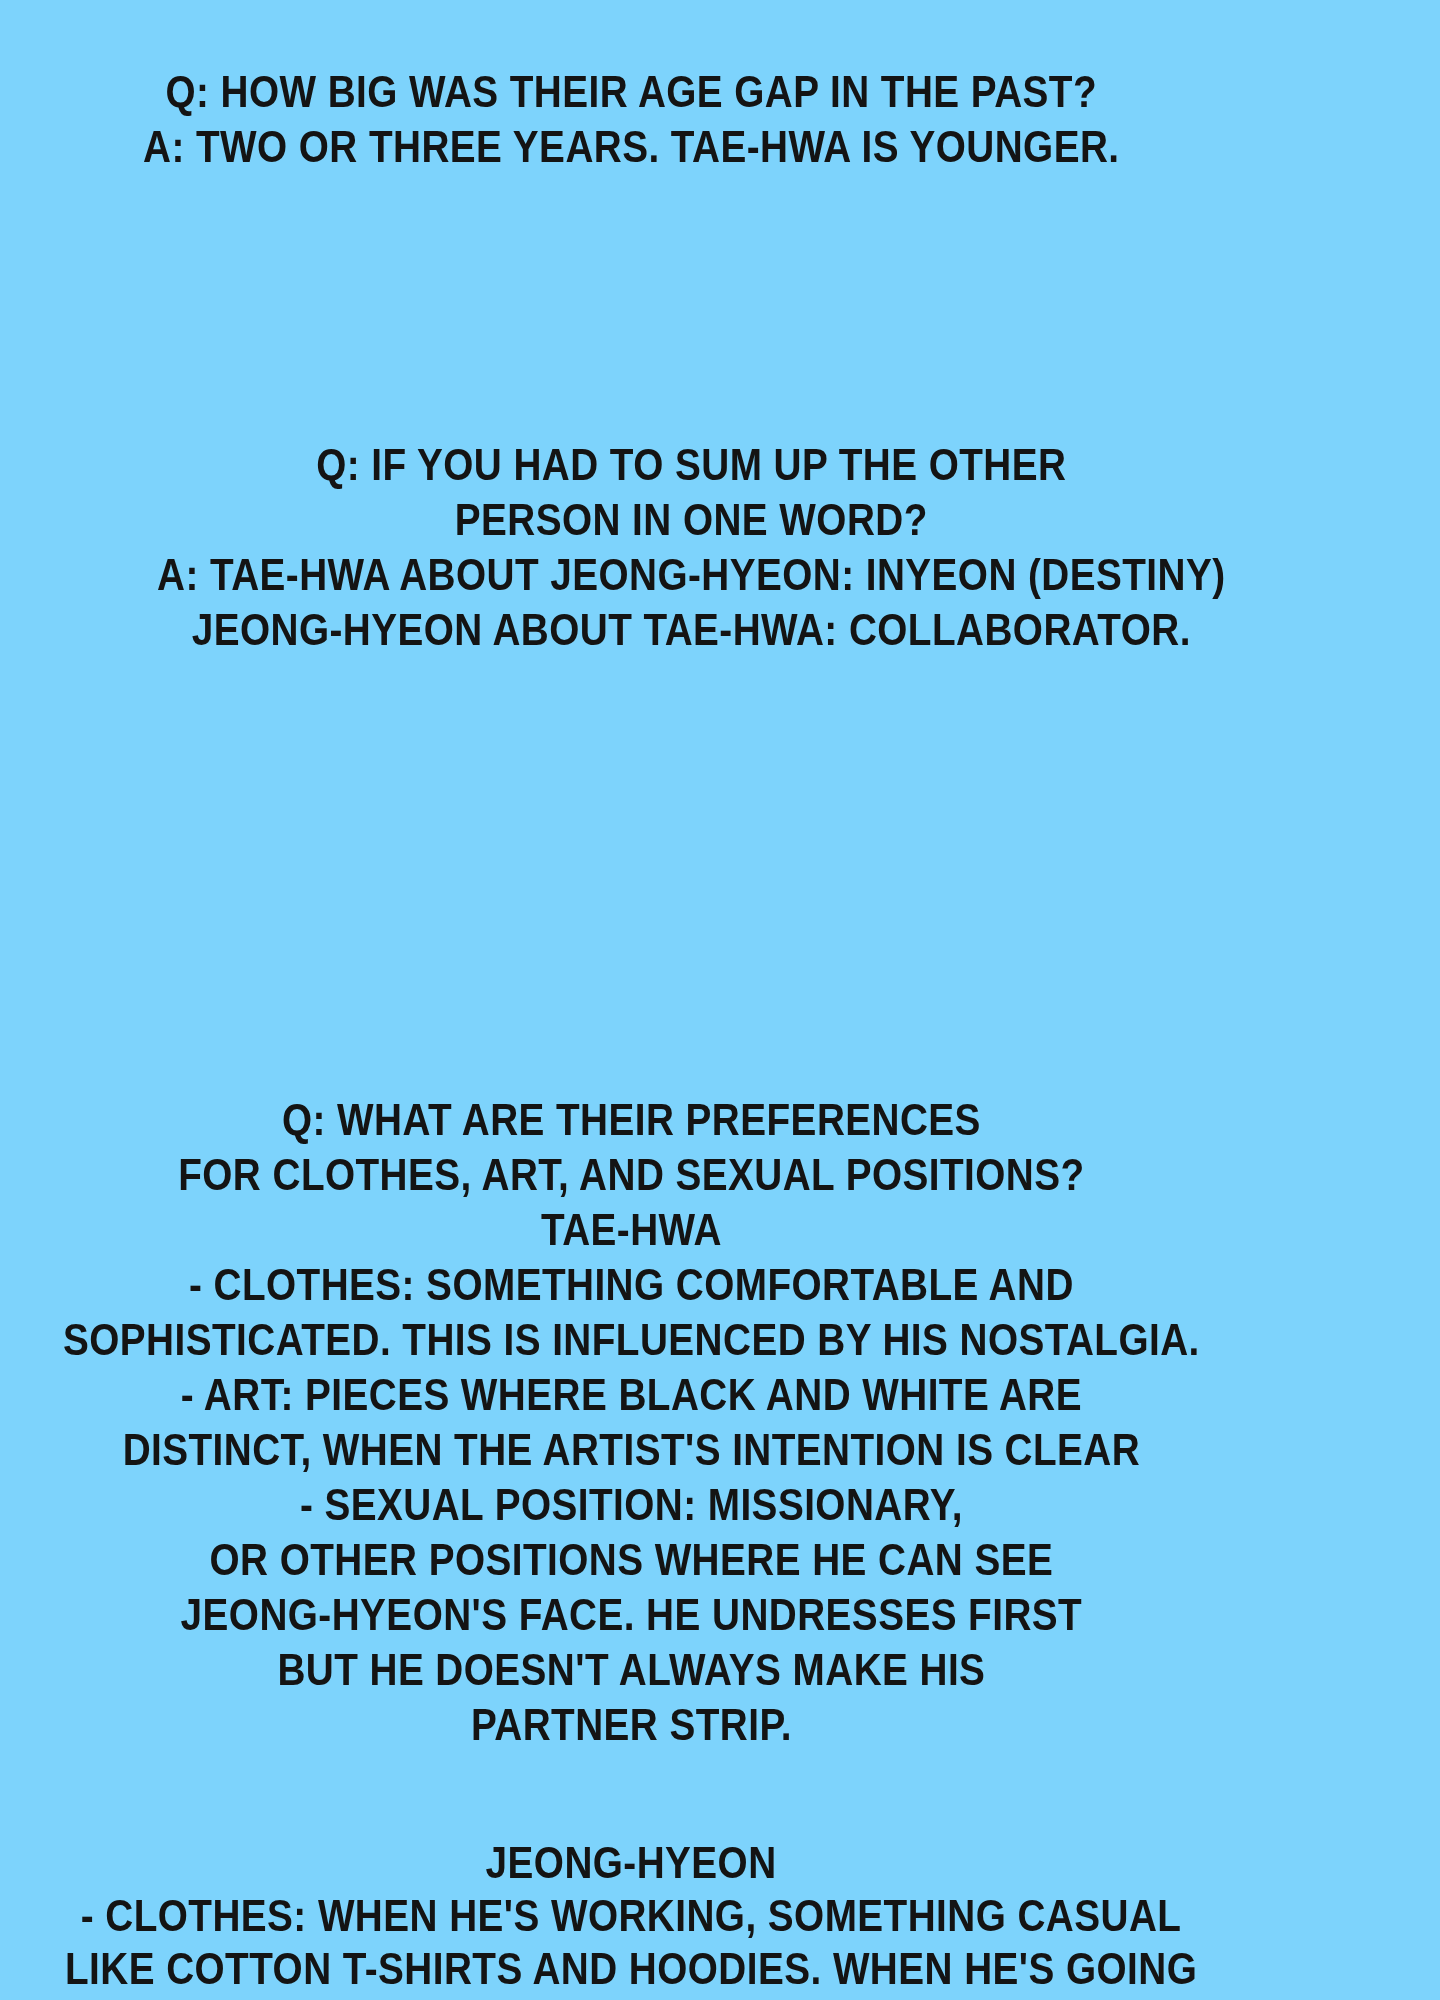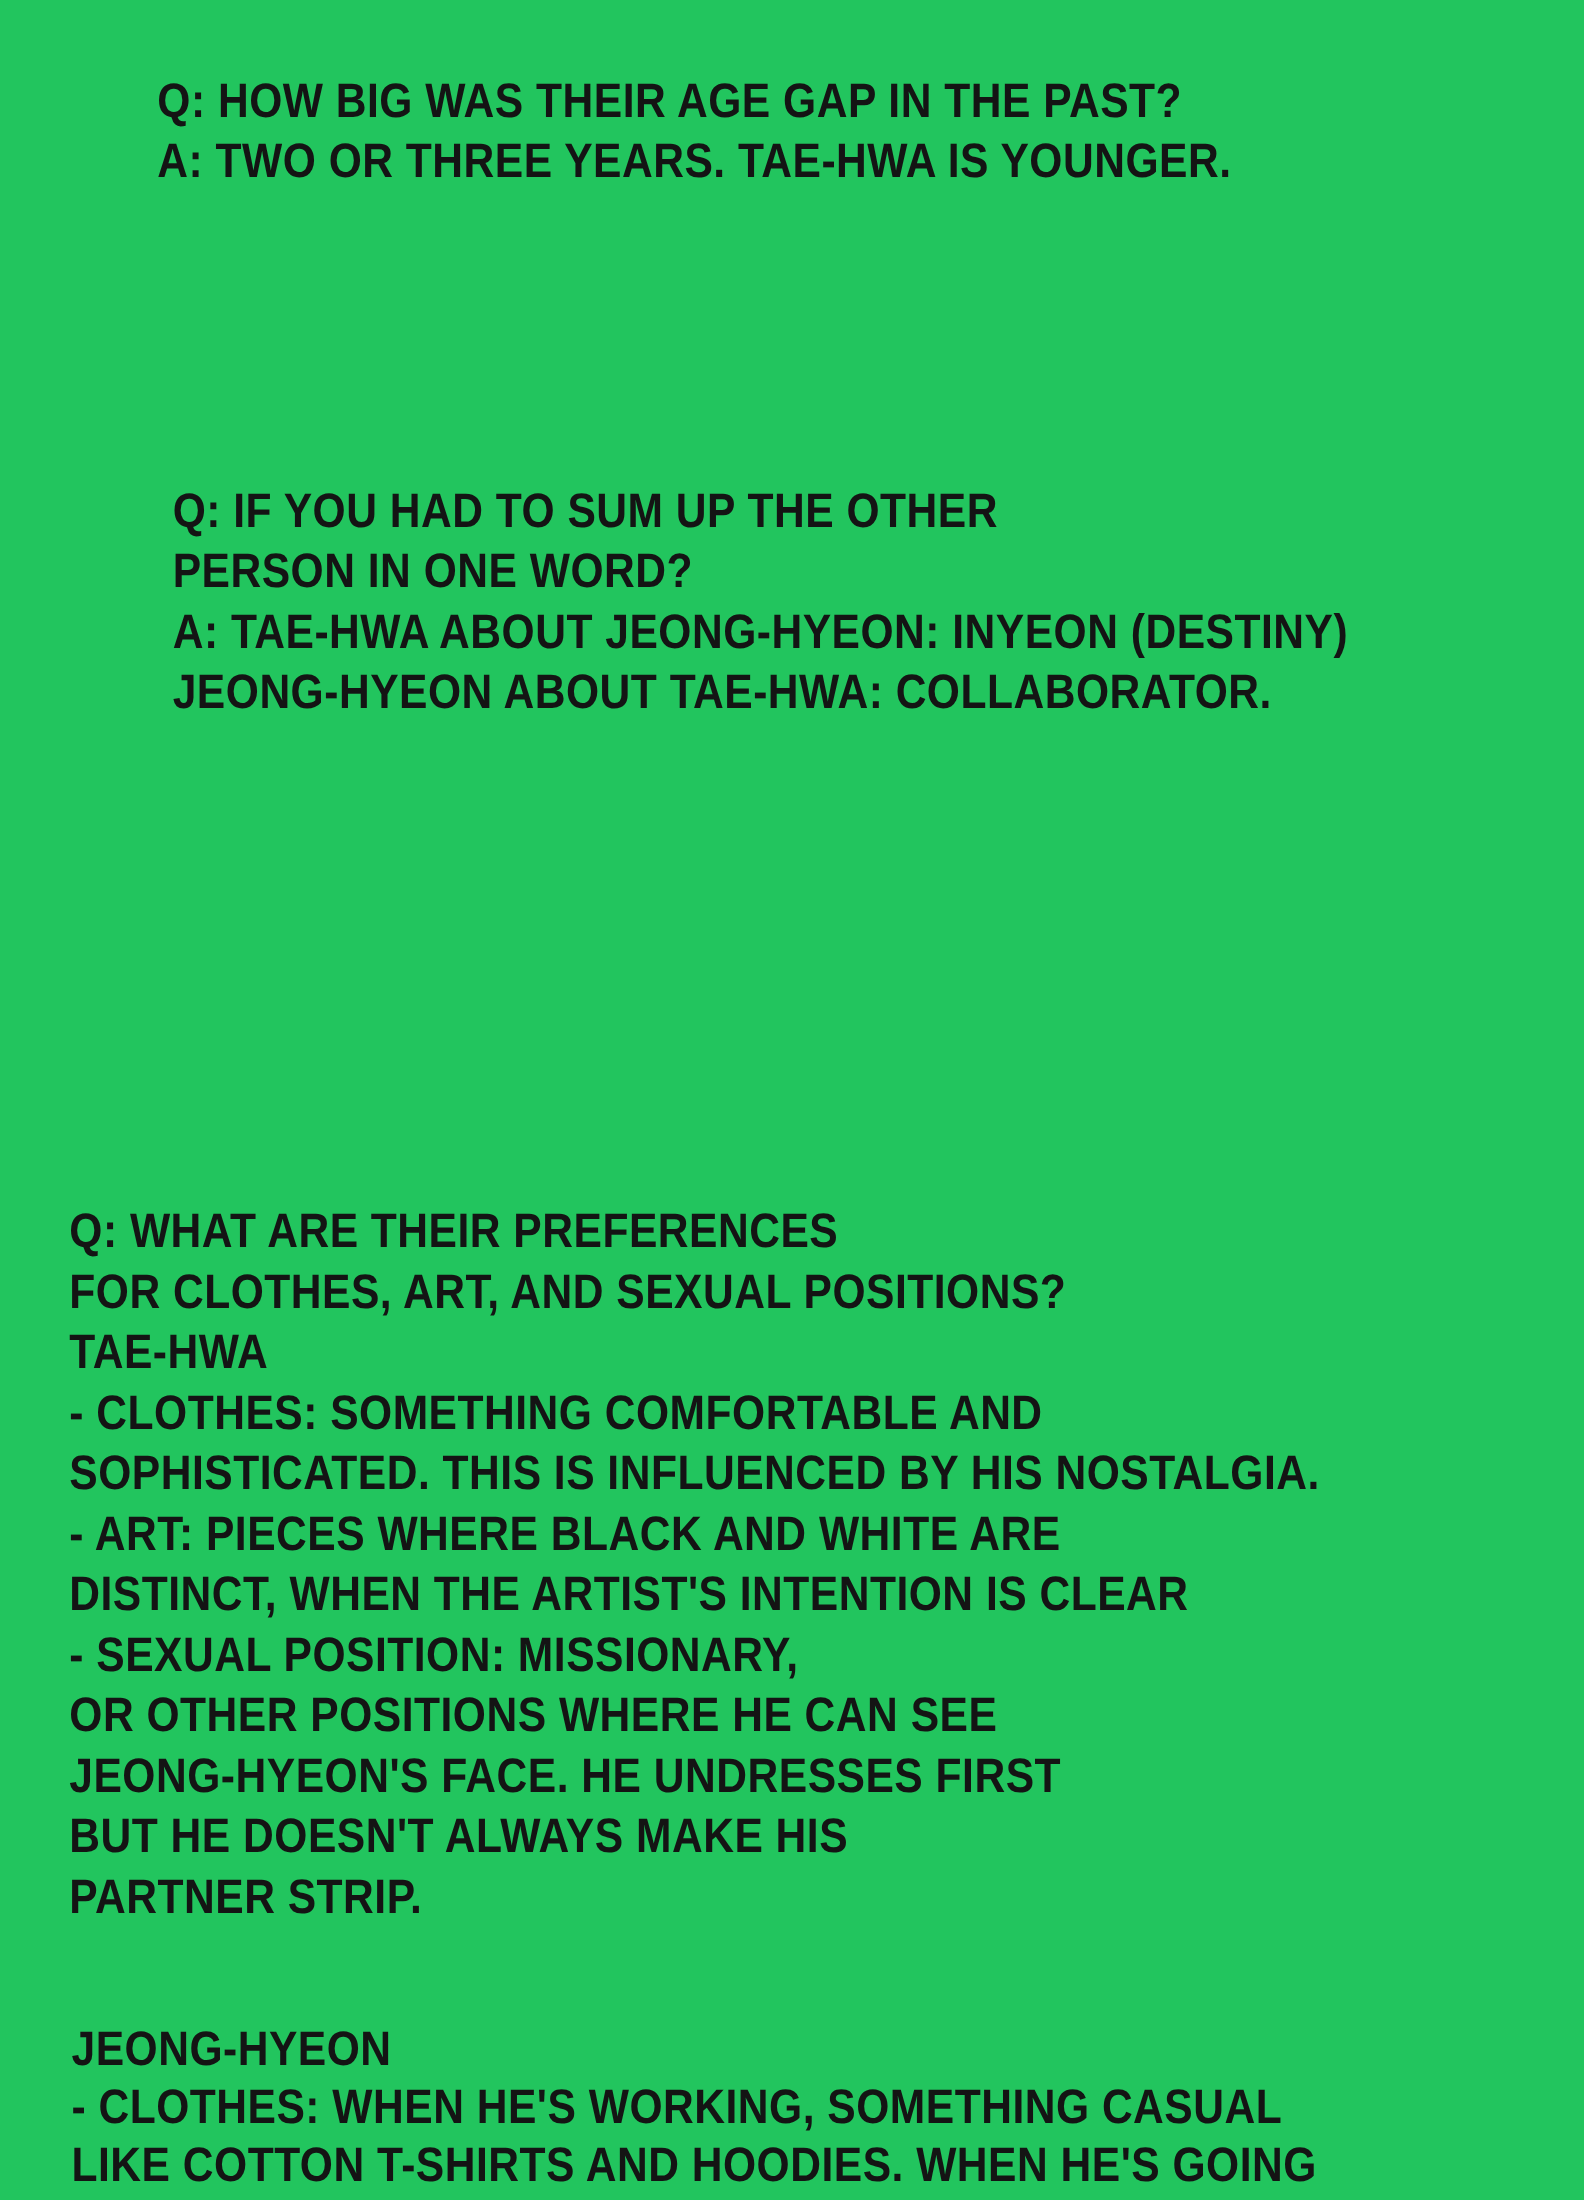--- a/index.html
+++ b/index.html
@@ -4,25 +4,26 @@
 <style>
   html, body {
     margin: 0;
     padding: 0;
     background: #ffffff;
   }
   .page {
     position: relative;
     width: 1440px;
     height: 2000px;
-    background: #22c55e;
+    background: #7dd3fc;
     overflow: hidden;
     font-family: "Liberation Sans", sans-serif;
     font-weight: bold;
     color: #141414;
+    text-align: center;
   }
   .block {
     position: absolute;
     font-size: 44px;
     line-height: 55px;
     letter-spacing: 0.5px;
     white-space: nowrap;
     transform: scaleX(0.88);
     transform-origin: 0 0;
   }

